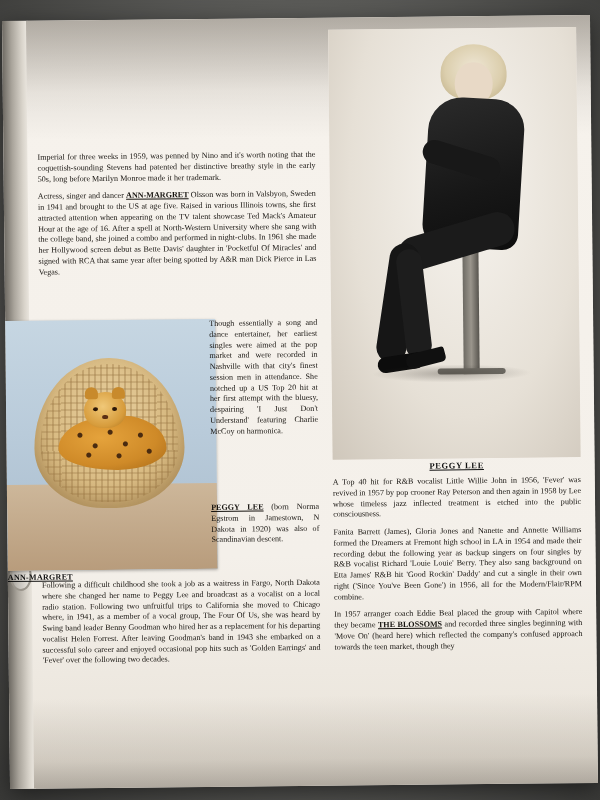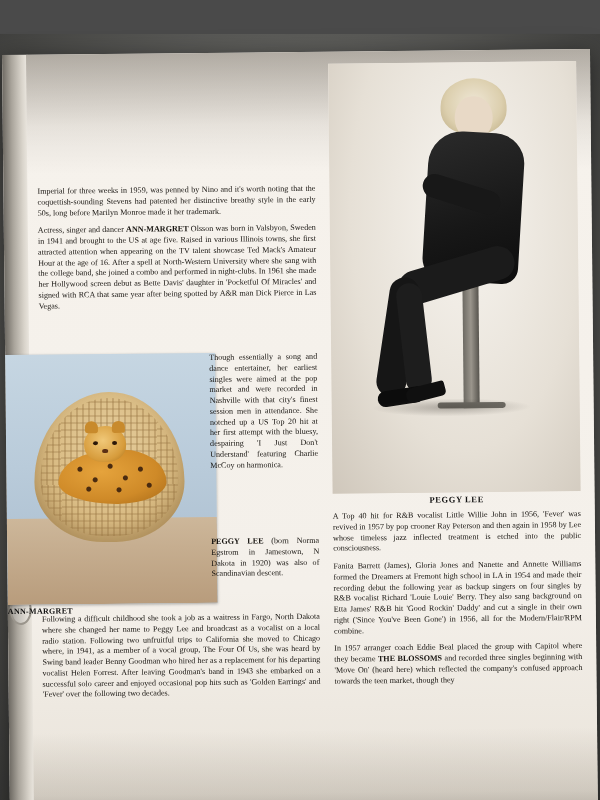--- a/index.html
+++ b/index.html
@@ -10,21 +10,20 @@
     width: 600px;
     height: 800px;
     background: #4a4a4a;
     font-family: "Liberation Serif", serif;
     overflow: hidden;
   }
   .photo-frame {
     position: absolute;
     inset: 0;
     background: #6b6b68;
-    margin-top: 34px;
   }
   
   .backdrop {
     position: absolute;
     inset: 0;
     background:
       radial-gradient(ellipse at 50% 45%, #8a8a86 0%, #5d5d5a 55%, #3a3a38 100%);
   }
   
   .book {
@@ -106,20 +105,21 @@
   }
   .col-left {
     left: 0;
     width: 278px;
   }
   p {
     margin: 0 0 7px 0;
   }
   b, .nm {
     font-weight: bold;
+    text-decoration: underline;
   }
   
   .photo-left {
     position: absolute;
     left: -34px;
     top: 168px;
     width: 210px;
     height: 250px;
     overflow: hidden;
     background: #cfd8de;

